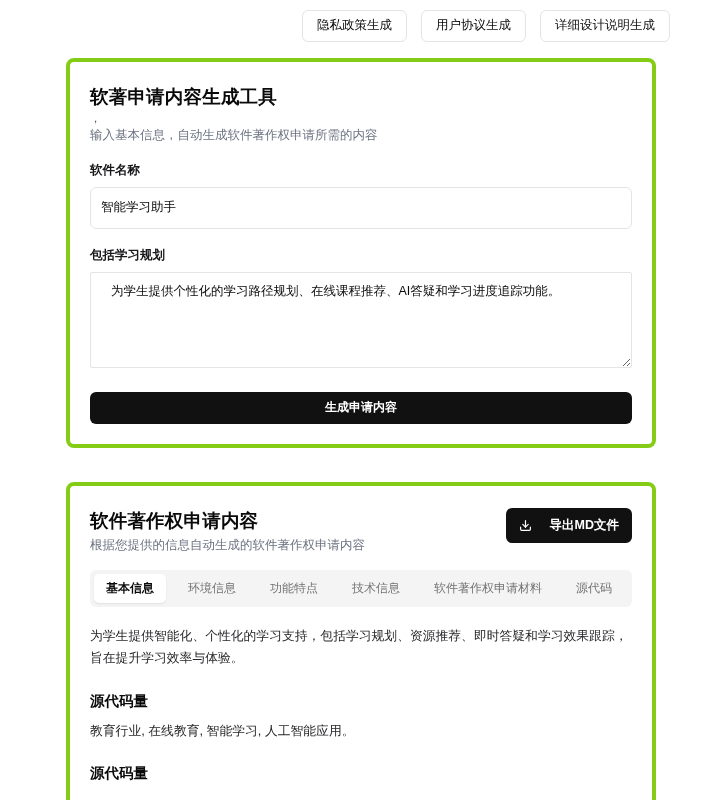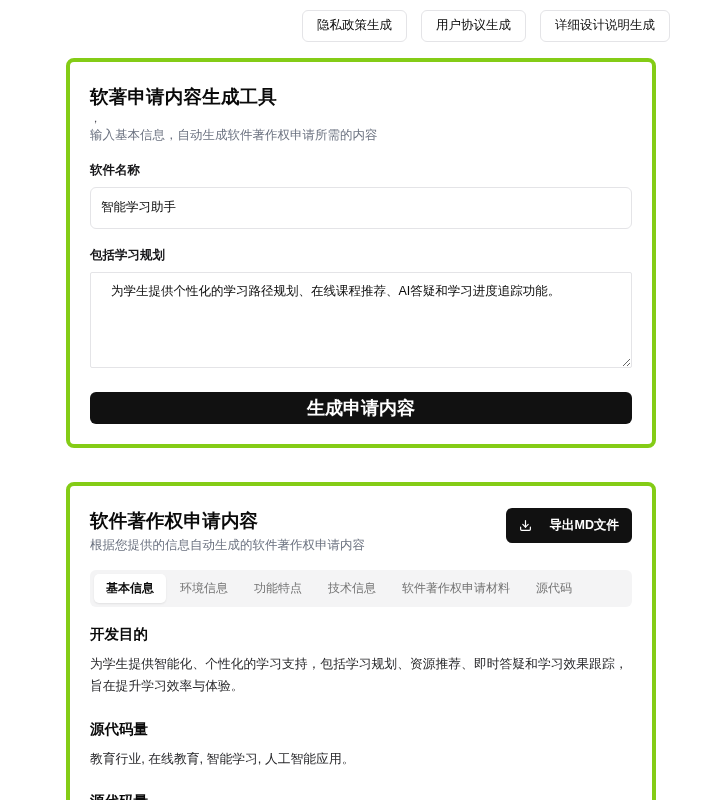--- a/index.html
+++ b/index.html
@@ -104,21 +104,21 @@
     resize: vertical;
     background: #fff;
   }
   .primary-btn {
     width: 100%;
     height: 32px;
     background: #111111;
     color: #ffffff;
     border: none;
     border-radius: 6px;
-    font-size: 18px;
+    font-size: 12px;
     font-weight: bold;
     cursor: pointer;
     font-family: "Liberation Sans", sans-serif;
     margin-top: 2px;
   }
 
   
   .result-head {
     display: flex;
     justify-content: space-between;
@@ -138,21 +138,21 @@
     cursor: pointer;
     font-family: "Liberation Sans", sans-serif;
     white-space: nowrap;
   }
   .export-btn svg { display: block; }
 
   
   .tabs {
     display: flex;
     align-items: center;
-    gap: 2px;
+    gap: 10px;
     background: #f4f4f5;
     border-radius: 6px;
     padding: 4px;
     margin: 16px 0 18px 0;
   }
   .tab {
     font-size: 12px;
     color: #737373;
     padding: 6px 12px;
     border-radius: 5px;
@@ -235,21 +235,20 @@
     <div class="tabs">
       <button class="tab active">基本信息</button>
       <button class="tab">环境信息</button>
       <button class="tab">功能特点</button>
       <button class="tab">技术信息</button>
       <button class="tab">软件著作权申请材料</button>
       <button class="tab">源代码</button>
     </div>
 
     <div class="section">
-      <h3 class="section-title">开发目的</h3>
       <p class="section-body">为学生提供智能化、个性化的学习支持，包括学习规划、资源推荐、即时答疑和学习效果跟踪，旨在提升学习效率与体验。</p>
     </div>
 
     <div class="section">
       <h3 class="section-title">源代码量</h3>
       <p class="section-body">教育行业, 在线教育, 智能学习, 人工智能应用。</p>
     </div>
 
     <div class="section">
       <h3 class="section-title">源代码量</h3>

